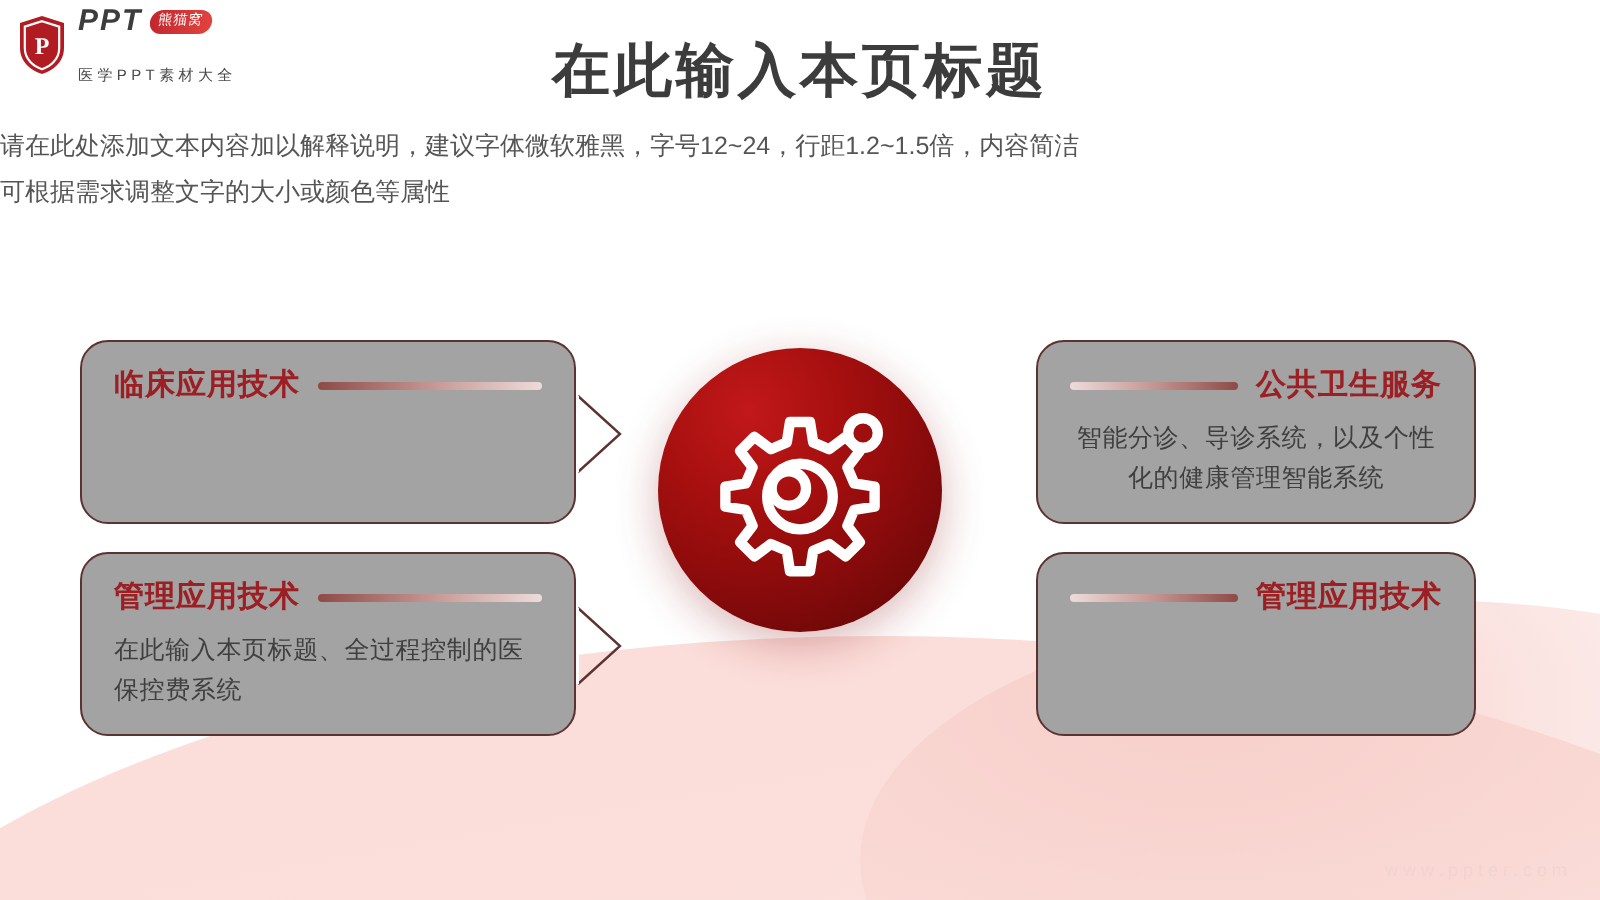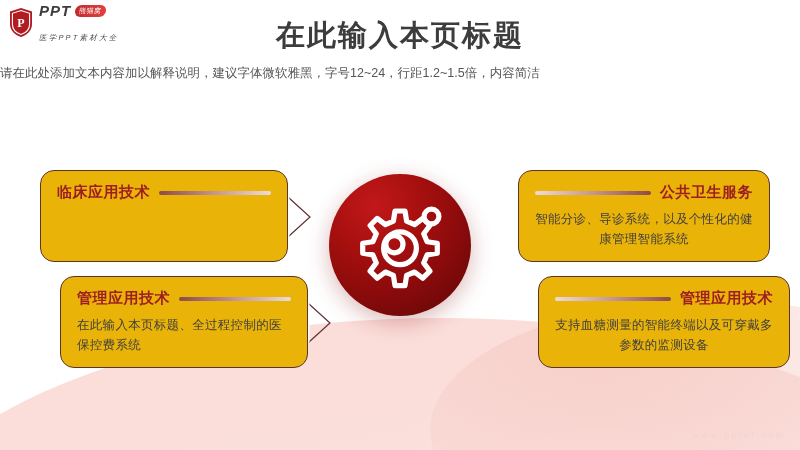--- a/index.html
+++ b/index.html
@@ -87,21 +87,20 @@
     transform: skewX(-8deg);
     white-space: nowrap;
   }
   .logo-sub {
     font-size: 7.5px;
     color: #4a4a4a;
     letter-spacing: 2.2px;
     line-height: 11px;
     margin-top: 13px;
     white-space: nowrap;
-    font-style: italic;
   }
 
   
   #page-title {
     position: absolute;
     left: 0;
     top: 16px;
     width: 800px;
     text-align: center;
     font-size: 29px;
@@ -141,30 +140,30 @@
     display: flex;
     align-items: center;
     justify-content: center;
   }
   #gear-icon-wrap svg { display: block; }
 
   
   .card {
     position: absolute;
     box-sizing: border-box;
-    background: #eab308;
+    background: #a3a3a3;
     border: 1.2px solid #5c3331;
     border-radius: 14px;
     z-index: 5;
     padding: 12px 16px 10px 16px;
   }
   .card-l { left: 40px; width: 248px; height: 92px; }
-  .card-r { left: 518px; width: 252px; height: 92px; }
+  .card-r { left: 518px; width: 220px; height: 92px; }
   .row-1 { top: 170px; }
-  .row-2 { top: 276px; margin-left: 20px; }
+  .row-2 { top: 276px; }
 
   .card-head {
     display: flex;
     align-items: center;
     height: 19px;
   }
   .card-r .card-head { justify-content: flex-end; }
   .card-title {
     font-size: 15px;
     font-weight: bold;
@@ -236,20 +235,21 @@
       <span class="logo-ppt">PPT</span>
       <span class="logo-badge">熊猫窝</span>
     </div>
     <div class="logo-sub">医学PPT素材大全</div>
   </div>
 </div>
 
 <div id="page-title">在此输入本页标题</div>
 <div id="page-subtitle">
   <span class="sub-line">请在此处添加文本内容加以解释说明，建议字体微软雅黑，字号12~24，行距1.2~1.5倍，内容简洁</span>
+  <span class="sub-line">可根据需求调整文字的大小或颜色等属性</span>
 </div>
 
 <div id="center-sphere">
   <div id="gear-icon-wrap">
     <svg width="92" height="92" viewBox="0 0 92 92">
       <g fill="none" stroke="#ffffff" stroke-width="5.2" stroke-linejoin="round" stroke-linecap="round">
         <path d="M41 12 L51 12 L52.6 22.2 L60.6 25.6 L68.8 19.4 L75.9 26.5 L69.7 34.7 L73.1 42.7 L83.3 44.3 L83.3 54.3 L73.1 55.9 L69.7 63.9 L75.9 72.1 L68.8 79.2 L60.6 73 L52.6 76.4 L51 86.6 L41 86.6 L39.4 76.4 L31.4 73 L23.2 79.2 L16.1 72.1 L22.3 63.9 L18.9 55.9 L8.7 54.3 L8.7 44.3 L18.9 42.7 L22.3 34.7 L16.1 26.5 L23.2 19.4 L31.4 25.6 L39.4 22.2 Z"></path>
         <circle cx="46" cy="49.3" r="16.4"></circle>
         <circle cx="40.4" cy="45.2" r="8.6"></circle>
         <circle cx="77.5" cy="17.5" r="7.4"></circle>
@@ -292,17 +292,16 @@
   </div>
   <div class="card-body">智能分诊、导诊系统，以及个性化的健康管理智能系统</div>
 
 </div>
 
 <div class="card card-r row-2">
   <div class="card-head">
     <span class="card-rule"></span>
     <span class="card-title">管理应用技术</span>
   </div>
-  <div class="card-body">支持血糖测量的智能终端以及可穿戴多参数的监测设备</div>
 
 </div>
 
 <div id="watermark">www.ppter.com</div>
 
 </body></html>

